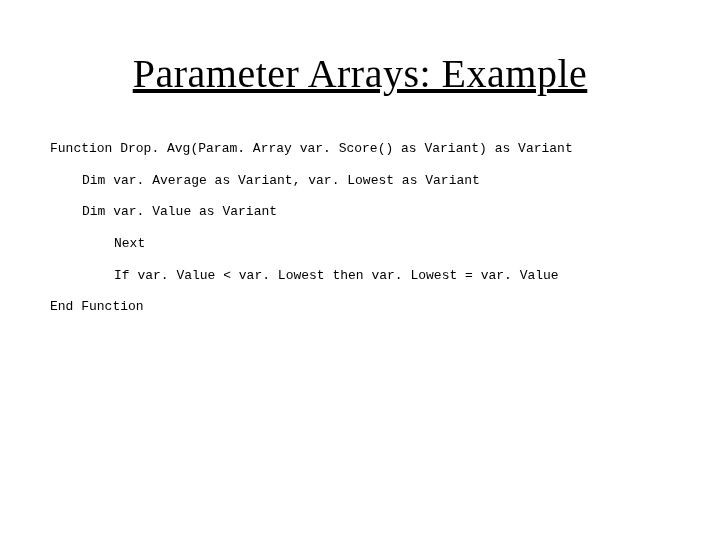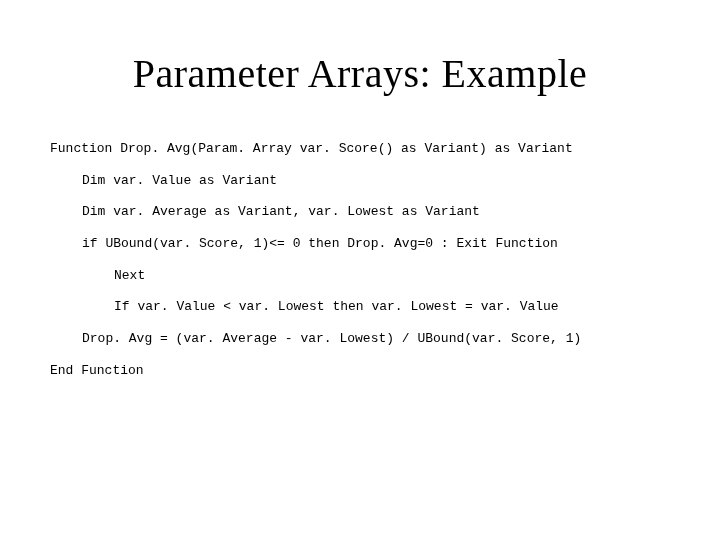--- a/index.html
+++ b/index.html
@@ -18,44 +18,43 @@
     height: 540px;
     box-sizing: border-box;
     padding: 50px 50px 0 50px;
   }
   .title {
     font-size: 40px;
     font-weight: 400;
     text-align: center;
     margin: 0 0 28px 0;
     letter-spacing: 0.5px;
+    text-decoration: underline;
   }
   .code {
     font-family: "Courier New", Courier, monospace;
     font-size: 13px;
     line-height: 1.22;
     white-space: pre;
   }
   .ind1 { padding-left: 32px; }
   .ind2 { padding-left: 64px; }
 </style>
 </head>
 <body>
 
 <div class="slide">
   <h1 class="title">Parameter Arrays: Example</h1>
 
   <div class="code">
 <div>Function Drop. Avg(Param. Array var. Score() as Variant) as Variant</div>
+<div class="ind1">Dim var. Average as Variant, var. Lowest as Variant</div>
 <div class="ind1">Dim var. Value as Variant</div>
-<div class="ind1">Dim var. Average as Variant, var. Lowest as Variant</div>
-<div class="ind1">if UBound(var. Score, 1)&lt;= 0 then Drop. Avg=0 : Exit Function</div>
 <div class="ind2">Next</div>
 <div class="ind2">If var. Value &lt; var. Lowest then var. Lowest = var. Value</div>
-<div class="ind1">Drop. Avg = (var. Average - var. Lowest) / UBound(var. Score, 1)</div>
 <div>End Function</div>
 
 
 
 
   </div>
 
 </div>
 
 </body></html>

